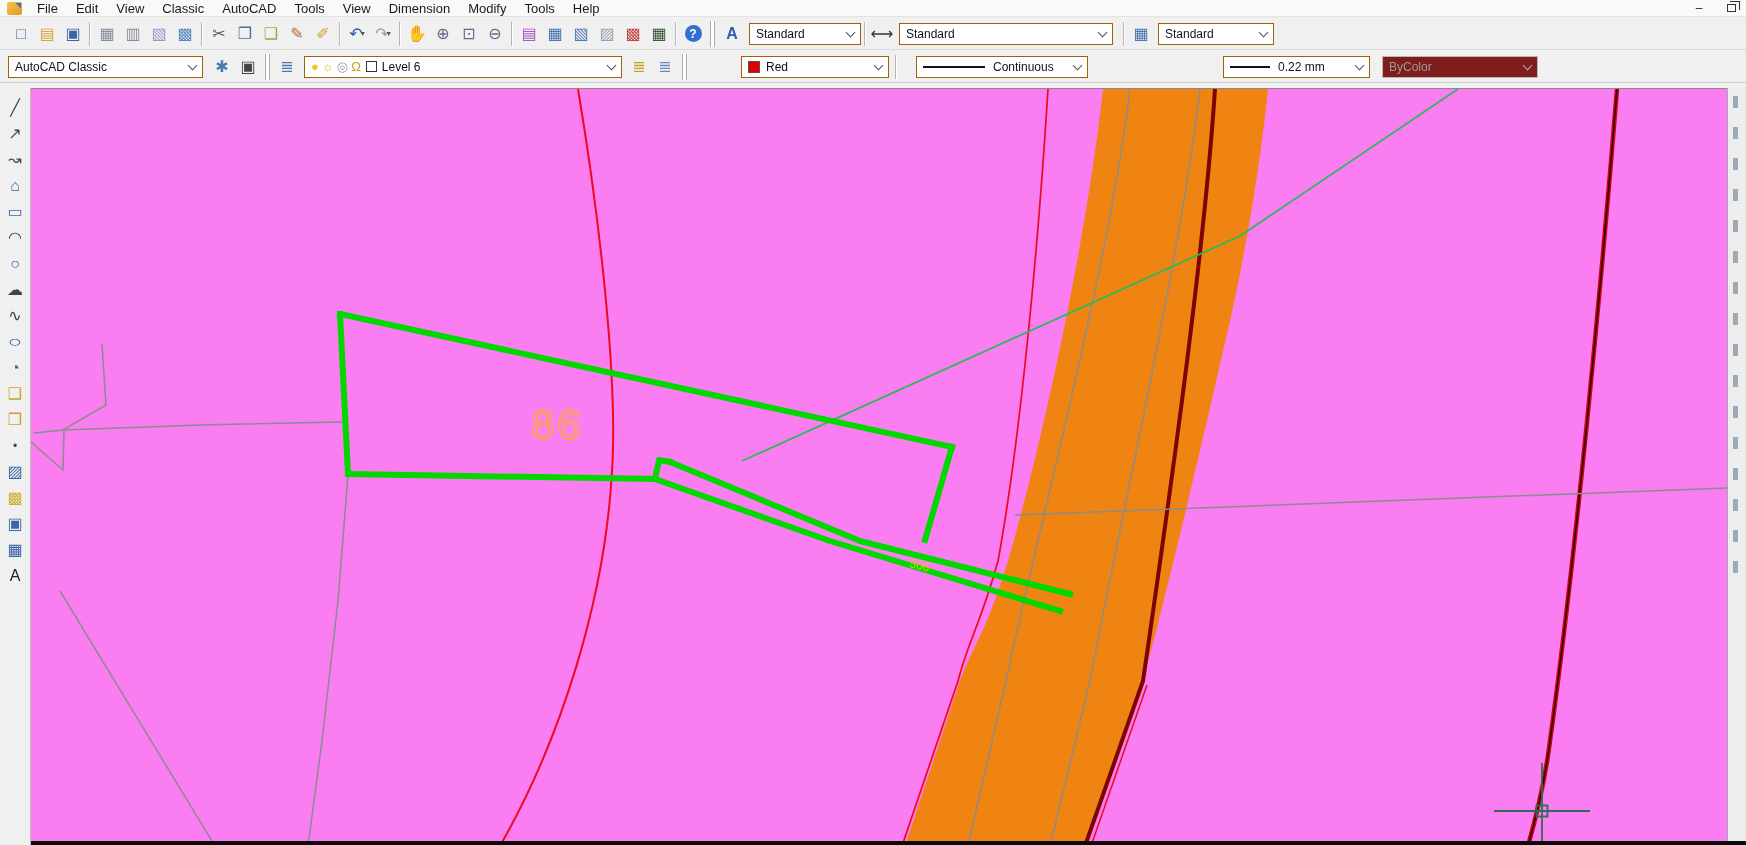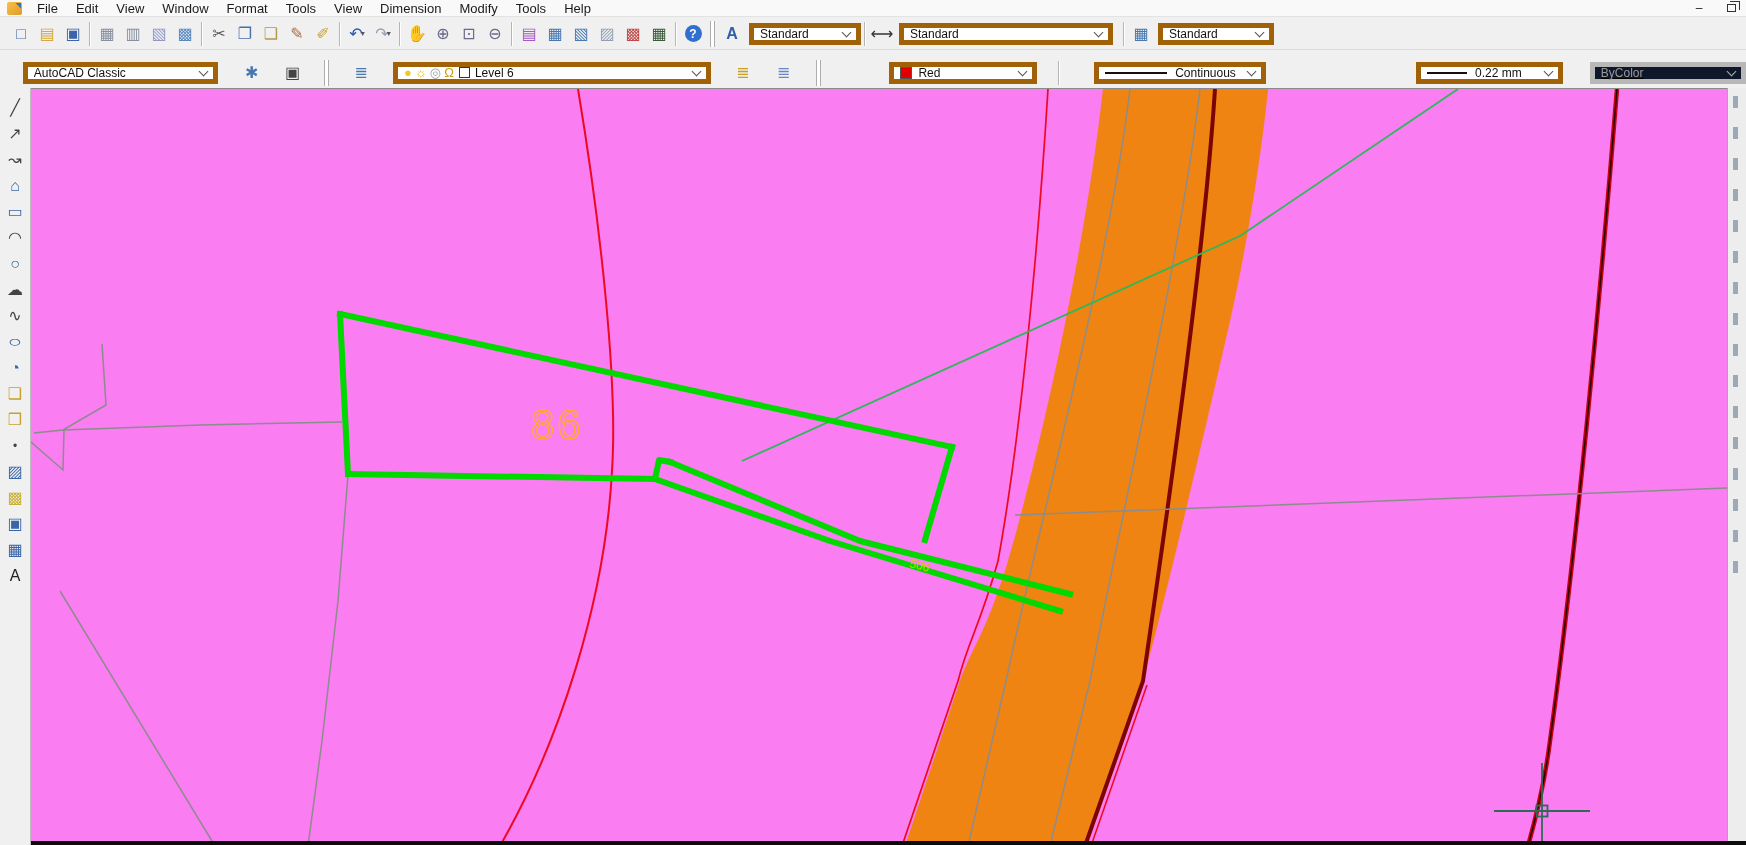--- a/index.html
+++ b/index.html
@@ -18,38 +18,38 @@
   .winbtn { width:18px; height:14px; display:flex; align-items:center; justify-content:center;
     background:none; border:none; color:#222; font-size:12px; }
   .restore-glyph { width:9px; height:8px; border:1.4px solid #333; position:relative; background:#f9f9f9; }
   .restore-glyph::before { content:""; position:absolute; left:2px; top:-4px; width:9px; height:8px;
     border:1.4px solid #333; border-bottom:none; border-left:none; }
 
   
   .toolbar { position:absolute; left:0; width:1746px; background:#f0f0f0;
     display:flex; align-items:center; }
   #toolbar-row1 { top:18px; height:32px; border-bottom:1px solid #dadada; }
-  #toolbar-row2 { top:57px; height:32px; border-bottom:1px solid #d0d0d0;justify-content:space-between; }
+  #toolbar-row2 { top:51px; height:32px; border-bottom:1px solid #d0d0d0; }
   .tbtn { width:26px; height:26px; background:none; border:1px solid transparent;
     display:flex; align-items:center; justify-content:center; position:relative; }
   .glyph { font-size:16px; line-height:16px; }
   .glyph.small { font-size:12px; }
   .ddarrow { font-size:8px; color:#555; margin-left:-2px; }
   .sep { width:2px; height:24px; border-left:1px solid #b5b5b5; border-right:1px solid #ffffff; margin:0 3px; }
   .dsep { width:5px; height:26px; border-left:1px solid #adadad; border-right:1px solid #adadad;
     background:#fff; margin:0 4px; }
   .help-circle { width:17px; height:17px; border-radius:50%; background:#2f6fd0; color:#fff;
     font-size:12px; font-weight:bold; display:flex; align-items:center; justify-content:center; }
 
-  .combo { height:22px; background:#fff; border:5px solid #a16207; display:flex;
+  .combo { height:22px; background:#fff; border:1px solid #a16207; display:flex;
     align-items:center; padding:0 6px; position:relative; }
   .combo-text { font-size:12px; color:#111; white-space:nowrap; overflow:hidden; flex:1; }
   .chev { width:7px; height:7px; border-right:1.6px solid #555; border-bottom:1.6px solid #555;
     transform:rotate(45deg); margin-left:6px; margin-top:-3px; flex:none; }
-  .combo.disabled { background:#0f172a; border-color:#b8b8b8;text-decoration:underline; }
+  .combo.disabled { background:#7f1d1d; border-color:#b8b8b8; }
   .combo.disabled .combo-text { color:#9a9a9a; }
   .combo.disabled .chev { border-color:#b0b0b0; }
   .dash { height:2px; background:#111; margin-right:8px; flex:none; }
   .swatch { width:12px; height:12px; border:1px solid #555; margin-right:6px; flex:none; }
   .state-icon { font-size:13px; line-height:13px; margin-right:3px; }
   .state-swatch { width:11px; height:11px; background:#fff; border:1px solid #333; margin:0 5px 0 2px; }
 
   
   #left-toolbar { position:absolute; left:0; top:88px; width:31px; height:757px;
     background:#f0f0f0; border-right:1px solid #bdbdbd; display:flex; flex-direction:column;
@@ -70,22 +70,22 @@
 </style>
 </head>
 <body>
 
 <div class="menubar">
   <span class="appicon"></span>
   <div id="menu-items" style="display:flex;align-items:center;">
       <span class="menuitem">File</span>
       <span class="menuitem">Edit</span>
       <span class="menuitem">View</span>
-      <span class="menuitem">Window</span>
-      <span class="menuitem">Format</span>
+      <span class="menuitem">Classic</span>
+      <span class="menuitem">AutoCAD</span>
       <span class="menuitem">Tools</span>
       <span class="menuitem">View</span>
       <span class="menuitem">Dimension</span>
       <span class="menuitem">Modify</span>
       <span class="menuitem">Tools</span>
       <span class="menuitem">Help</span>
     </div>
   <div class="winbtns">
     <button class="winbtn">–</button>
     <button class="winbtn">

